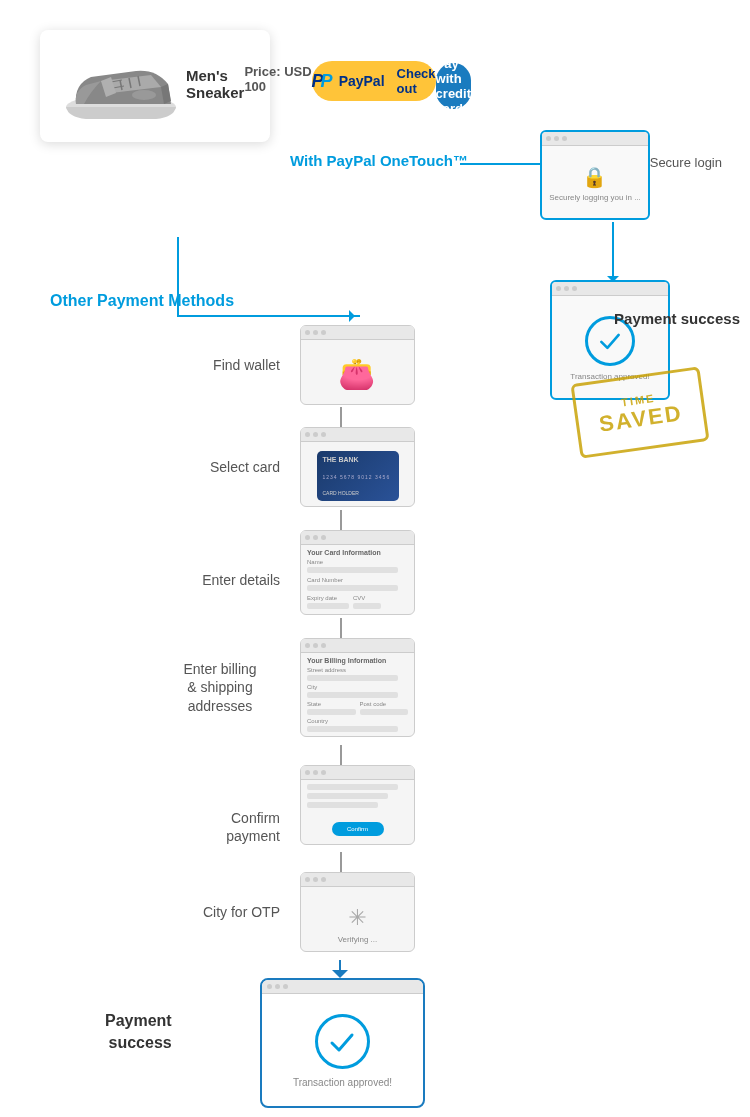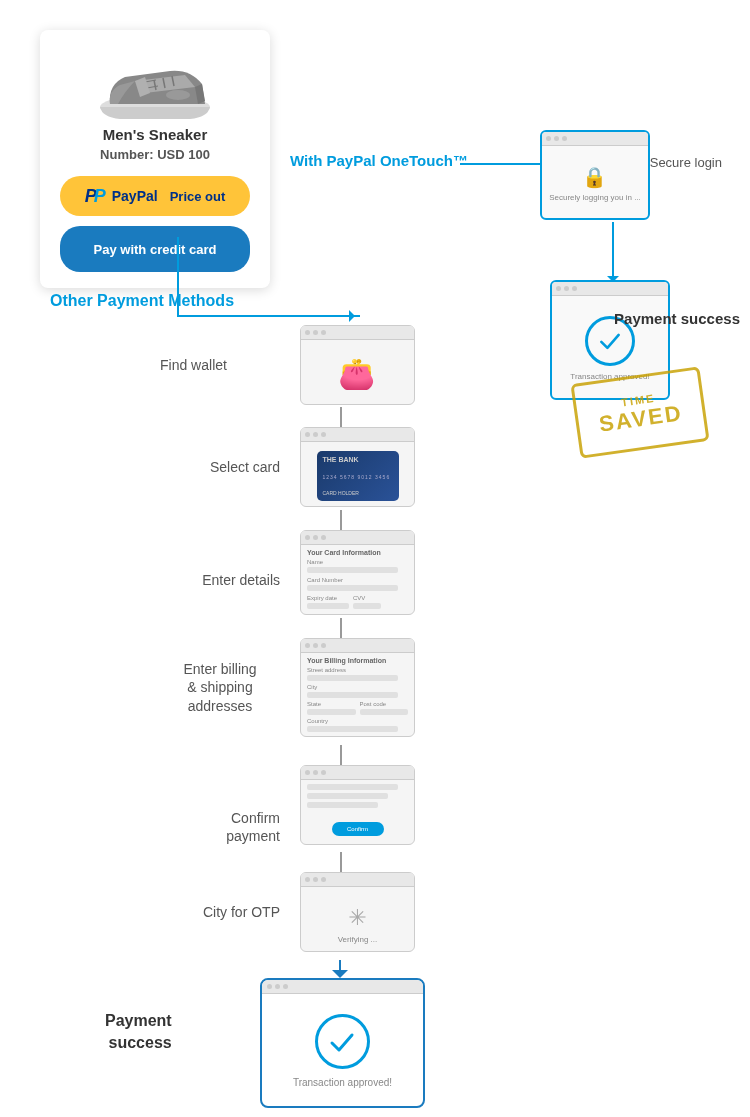--- a/index.html
+++ b/index.html
@@ -16,21 +16,21 @@
     .product-card {
       position: absolute;
       top: 30px;
       left: 40px;
       width: 230px;
       background: #fff;
       border-radius: 8px;
       box-shadow: 0 2px 12px rgba(0,0,0,0.15);
       padding: 16px;
       display: flex;
-      flex-direction: column;
+      flex-direction: row;
       align-items: center;
     }
     .product-name {
       font-size: 15px;
       font-weight: bold;
       color: #333;
       margin-bottom: 4px;
     }
     .product-price {
       font-size: 13px;
@@ -192,30 +192,30 @@
 
       <path d="M45 32 L55 28 L60 44 L50 48 Z" fill="#b0b0b0"></path>
 
       <ellipse cx="88" cy="46" rx="12" ry="5" fill="#aaa" opacity="0.5"></ellipse>
 
       <path d="M105 38 L112 35 L115 52 L108 55 Z" fill="#777"></path>
     </svg>
   </div>
   <div class="product-name">Men's Sneaker</div>
   <div class="product-price">
-    <span>Number:</span>&nbsp;<span>USD 100</span>
+    <span>Price:</span>&nbsp;<span>USD 100</span>
   </div>
 
   <div class="paypal-btn">
     <div class="paypal-logo">
       <span class="paypal-p-blue">P</span>
       <span class="paypal-p-light">P</span>
     </div>
     <span style="font-size:14px;font-weight:bold;color:#003087;margin-right:12px;">PayPal</span>
-    <span style="font-size:13px;font-weight:bold;color:#003087;">Price out</span>
+    <span style="font-size:13px;font-weight:bold;color:#003087;">Check out</span>
   </div>
 
   <div class="credit-card-btn">
     <span class="credit-card-btn-text">Pay with credit card</span>
   </div>
 </div>
 
 <div style="position:absolute; top:152px; left:290px; font-size:15px; font-weight:bold; color:#009cde;">With PayPal OneTouch™</div>
 
 <div style="position:absolute; top:163px; left:460px; width:120px; height:2px; background:#009cde;">
@@ -270,21 +270,21 @@
 <div style="position:absolute; top:292px; left:50px; font-size:16px; font-weight:bold; color:#009cde;">Other Payment Methods</div>
 
 <div style="position:absolute; top:237px; left:177px; width:2px; height:78px; background:#009cde;">
 </div>
 
 <div style="position:absolute; top:315px; left:177px; width:183px; height:2px; background:#009cde;">
   <div style="position:absolute; right:-1px; top:-5px; border:6px solid transparent; border-left-color:#009cde;"></div>
 </div>
 
 <div style="position:absolute; top:325px; left:160px; display:flex; align-items:center; gap:0;">
-  <div style="width:140px; text-align:left; padding-right:20px; font-size:14px; color:#555;">Find wallet</div>
+  <div style="width:140px; text-align:right; padding-right:20px; font-size:14px; color:#555;">Find wallet</div>
   <div style="width:115px; min-height:80px; border:1.5px solid #ccc; border-radius:6px; background:#f5f5f5; display:flex; flex-direction:column; align-items:center; justify-content:center; position:relative;">
     <div style="position:absolute;top:0;left:0;width:100%;height:14px;background:#e8e8e8;border-radius:4px 4px 0 0;display:flex;align-items:center;padding:0 4px;gap:3px;border-bottom:1px solid #ccc;">
       <div style="width:5px;height:5px;border-radius:50%;background:#ccc;"></div>
       <div style="width:5px;height:5px;border-radius:50%;background:#ccc;"></div>
       <div style="width:5px;height:5px;border-radius:50%;background:#ccc;"></div>
     </div>
     <div style="margin-top:16px; font-size:30px;">👛</div>
   </div>
 </div>
 

